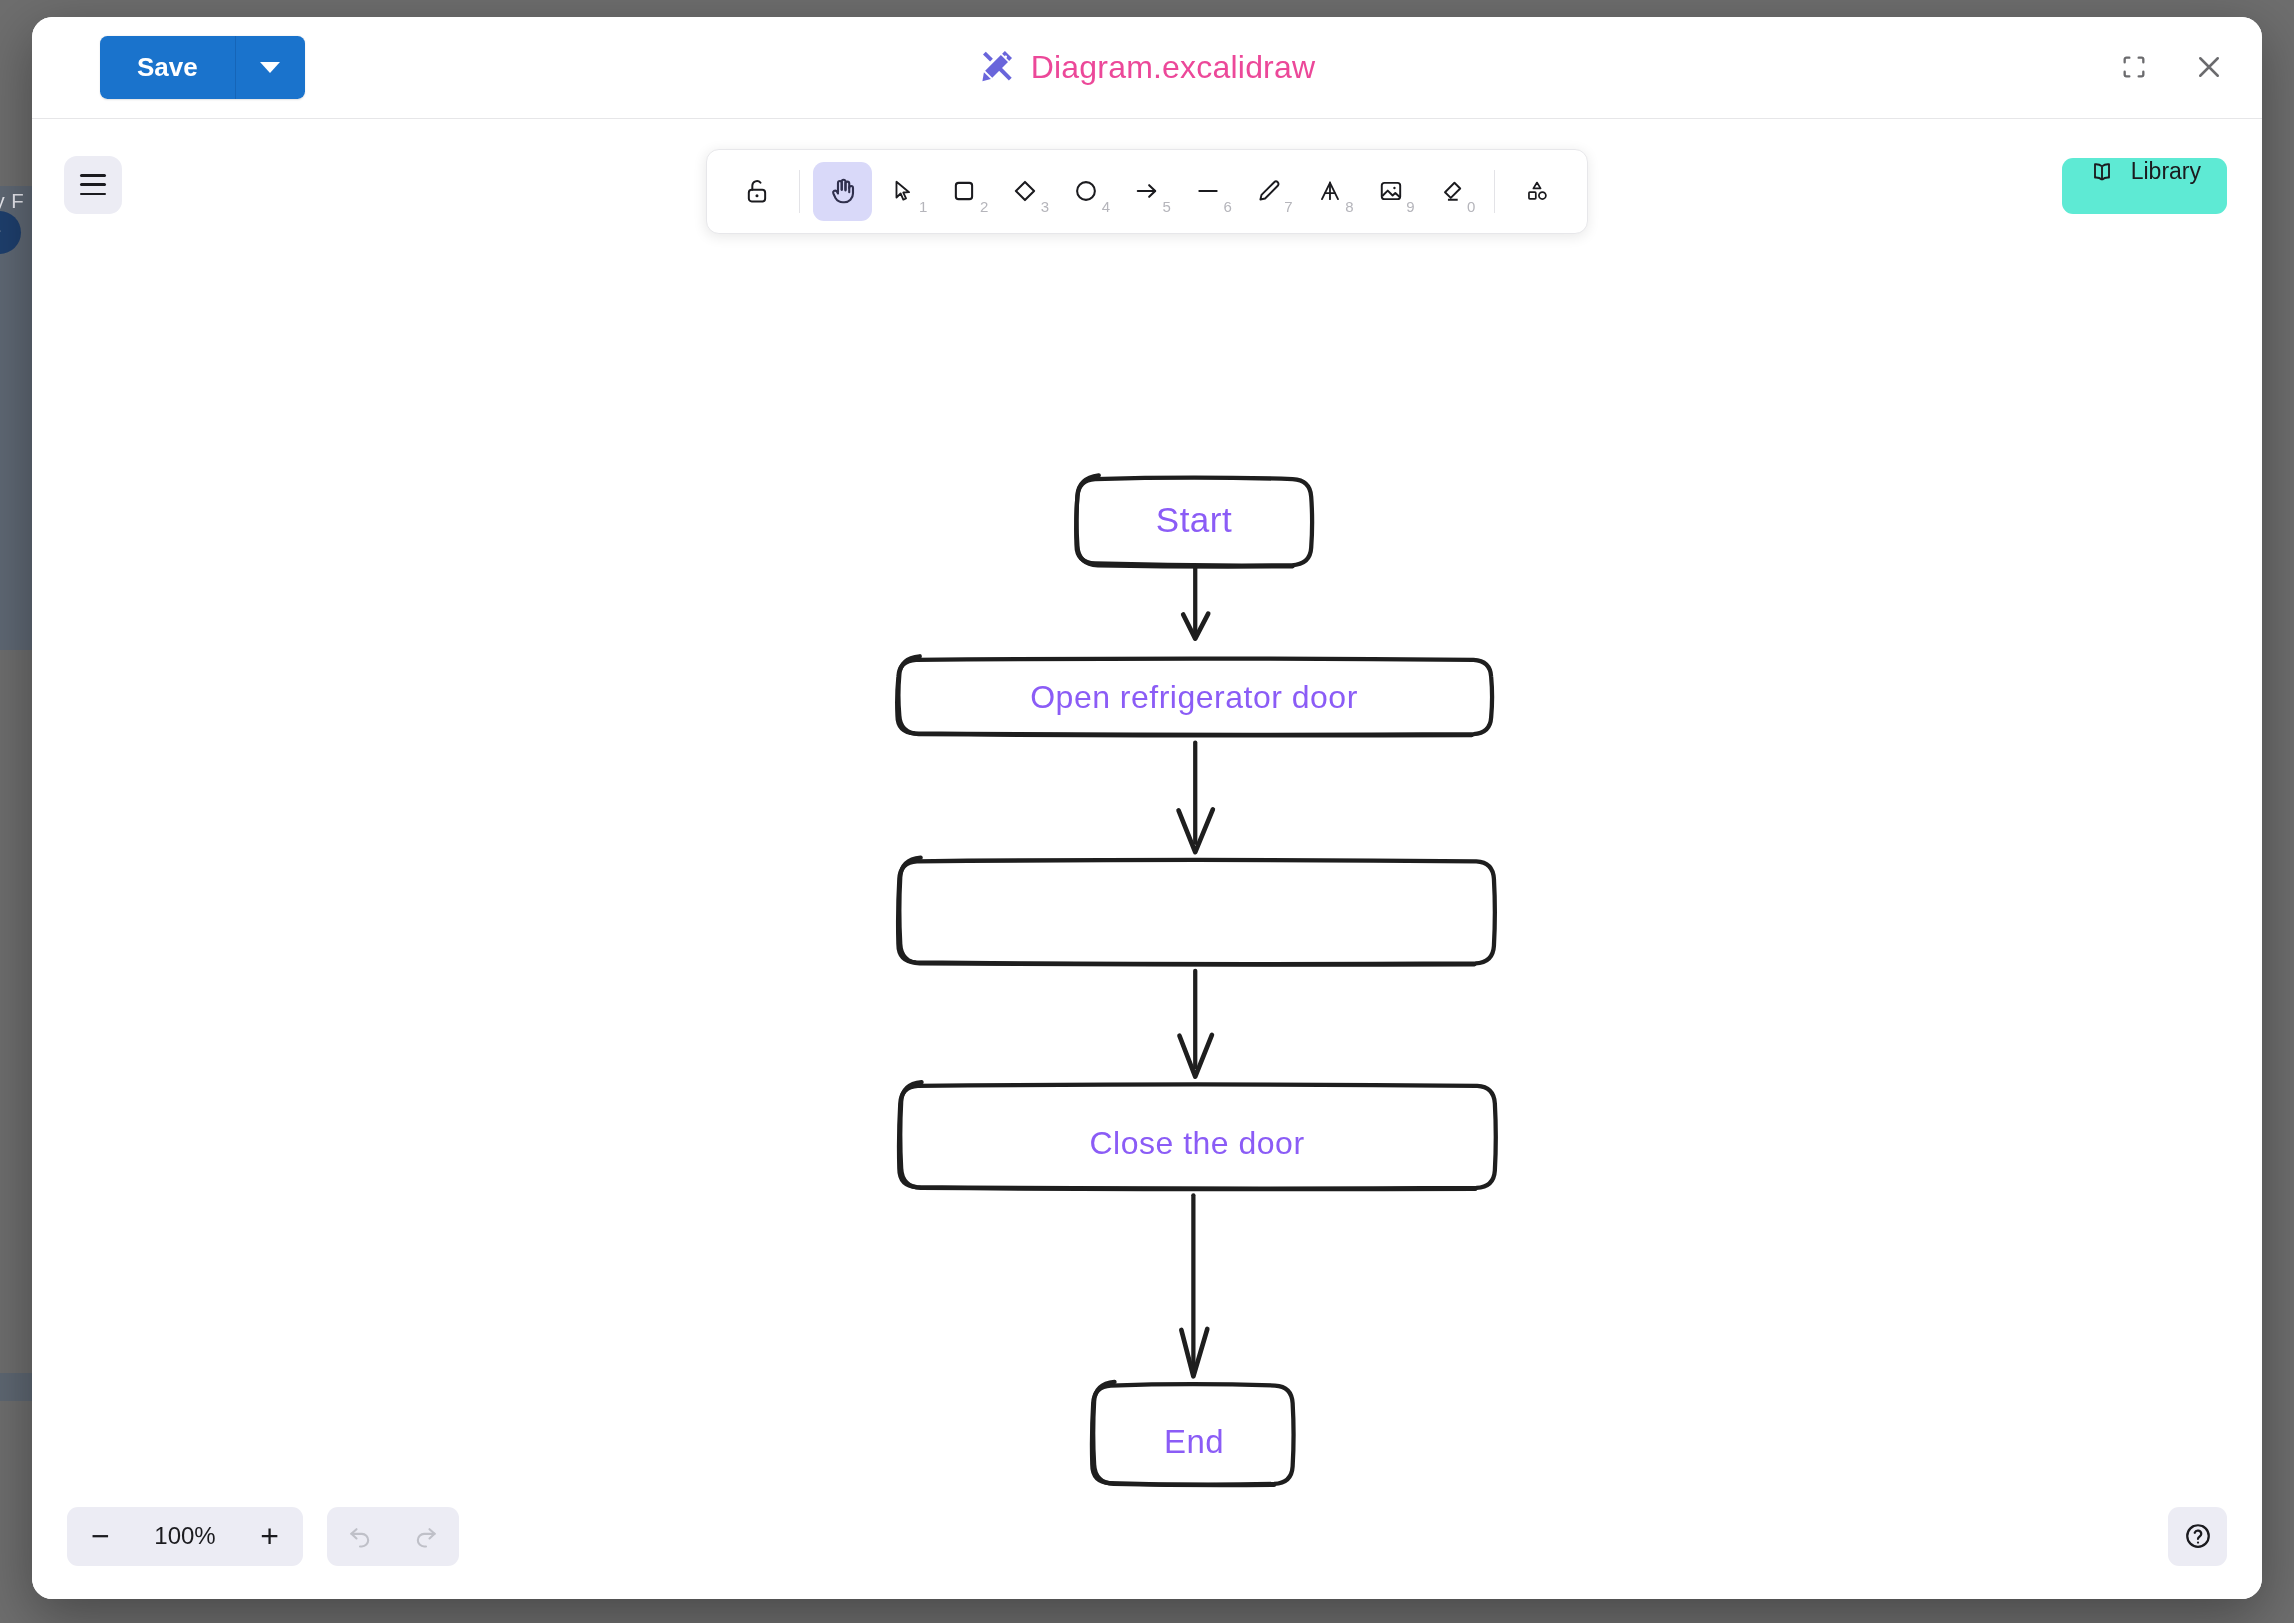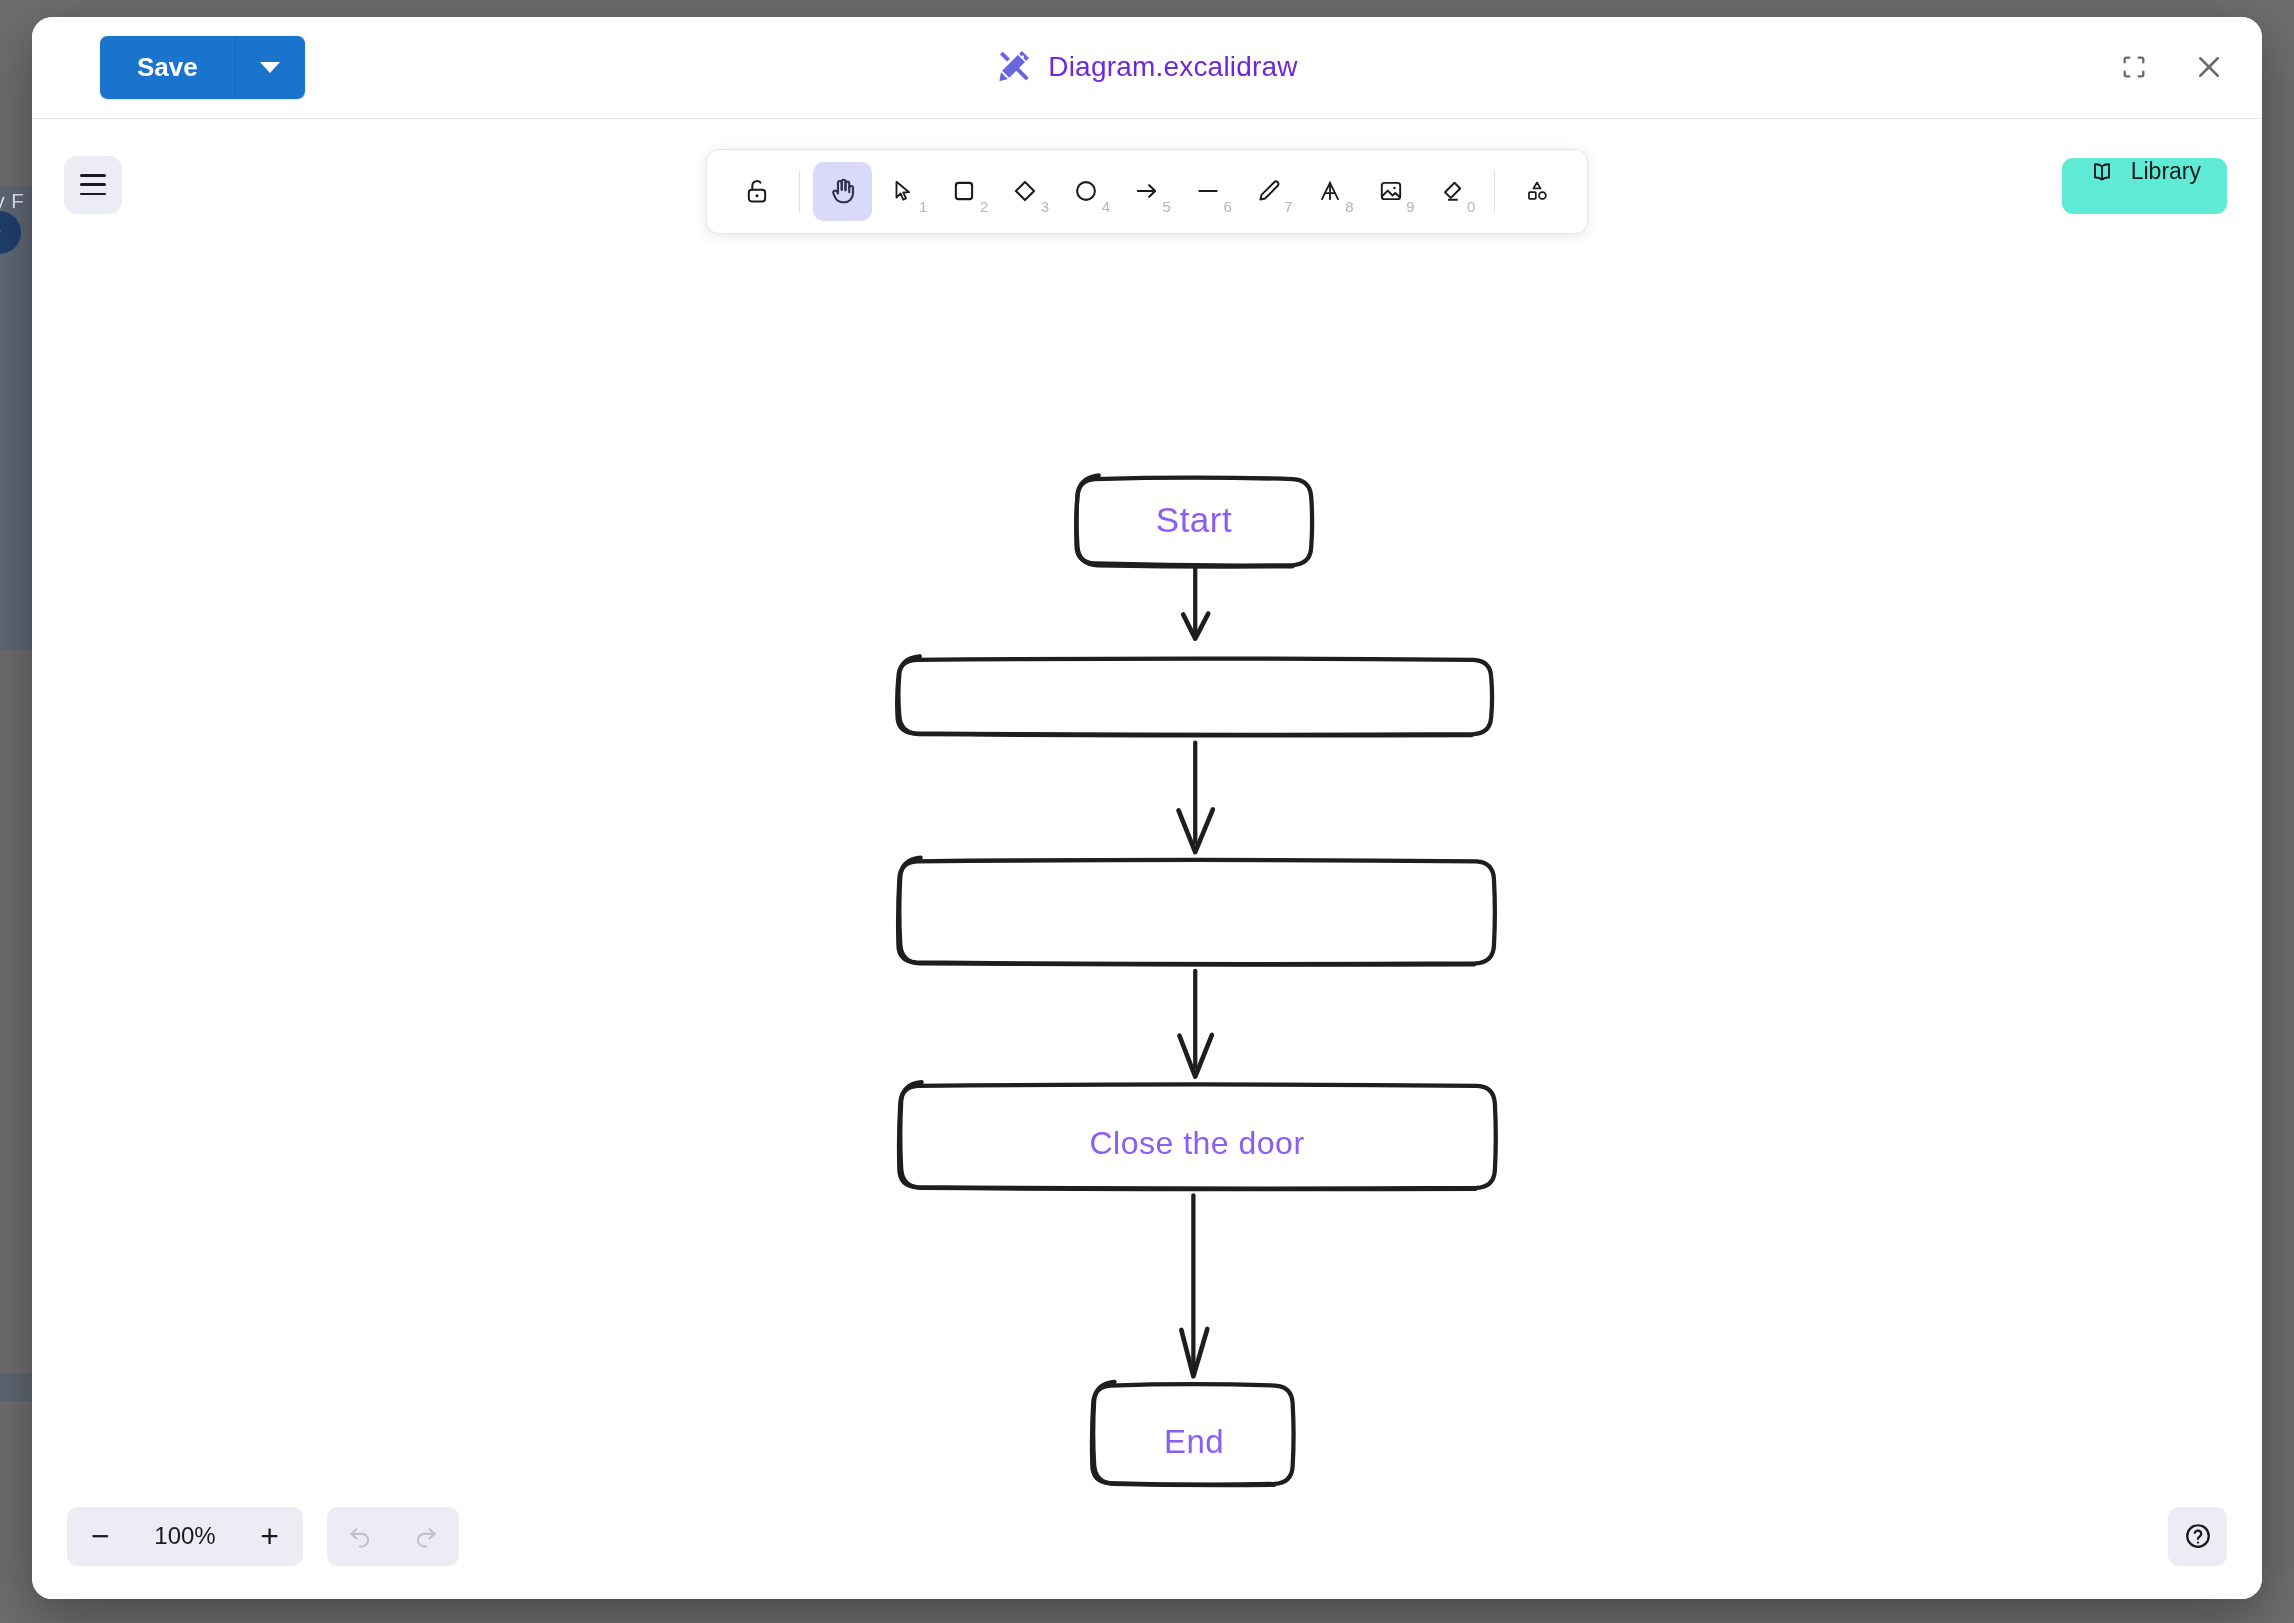--- a/index.html
+++ b/index.html
@@ -87,21 +87,21 @@
     border-left: 10.2px solid transparent;
     border-right: 10.2px solid transparent;
     border-top: 11px solid #fff;
   }
   .title-center {
     position: absolute; left: 0; right: 0;
     display: flex; align-items: center; justify-content: center;
     gap: 15px; pointer-events: none;
   }
   .title-text {
-    font-size: 28px; color: #6d28d9; letter-spacing: 0.2px;
+    font-size: 32px; color: #ec4899; letter-spacing: 0.2px;
   }
   .win-actions {
     position: absolute; right: 32px;
     display: flex; align-items: center; gap: 32px;
   }
   .win-btn {
     width: 43px; height: 43px;
     display: flex; align-items: center; justify-content: center;
     cursor: pointer; color: #6b6b6e;
   }
@@ -425,20 +425,21 @@
         </g>
 
         <g>
           <path d="M1163 1365 q-18 1 -19 19 q-2 33 -1 66 q0 19 19 20 q88 3 177 1 q19 -1 20 -19 q2 -34 0 -68 q-1 -18 -19 -19 q-89 -3 -177 0"></path>
           <path d="M1167 1361 q-21 2 -22 21 q-2 34 0 68 q1 20 21 21 q87 2 173 1"></path>
         </g>
       </g>
     </svg>
 
     <div class="node-label" style="left:1162px; top:401px; font-size:35px;">Start</div>
+    <div class="node-label" style="left:1162px; top:578px;">Open refrigerator door</div>
     <div class="node-label" style="left:1165px; top:1024px;">Close the door</div>
     <div class="node-label" style="left:1162px; top:1323px; font-size:33px;">End</div>
 
     <div class="zoom-ctl">
       <div class="zbtn">−</div>
       <div class="zval">100%</div>
       <div class="zbtn">+</div>
     </div>
 
     <div class="hist-ctl">

